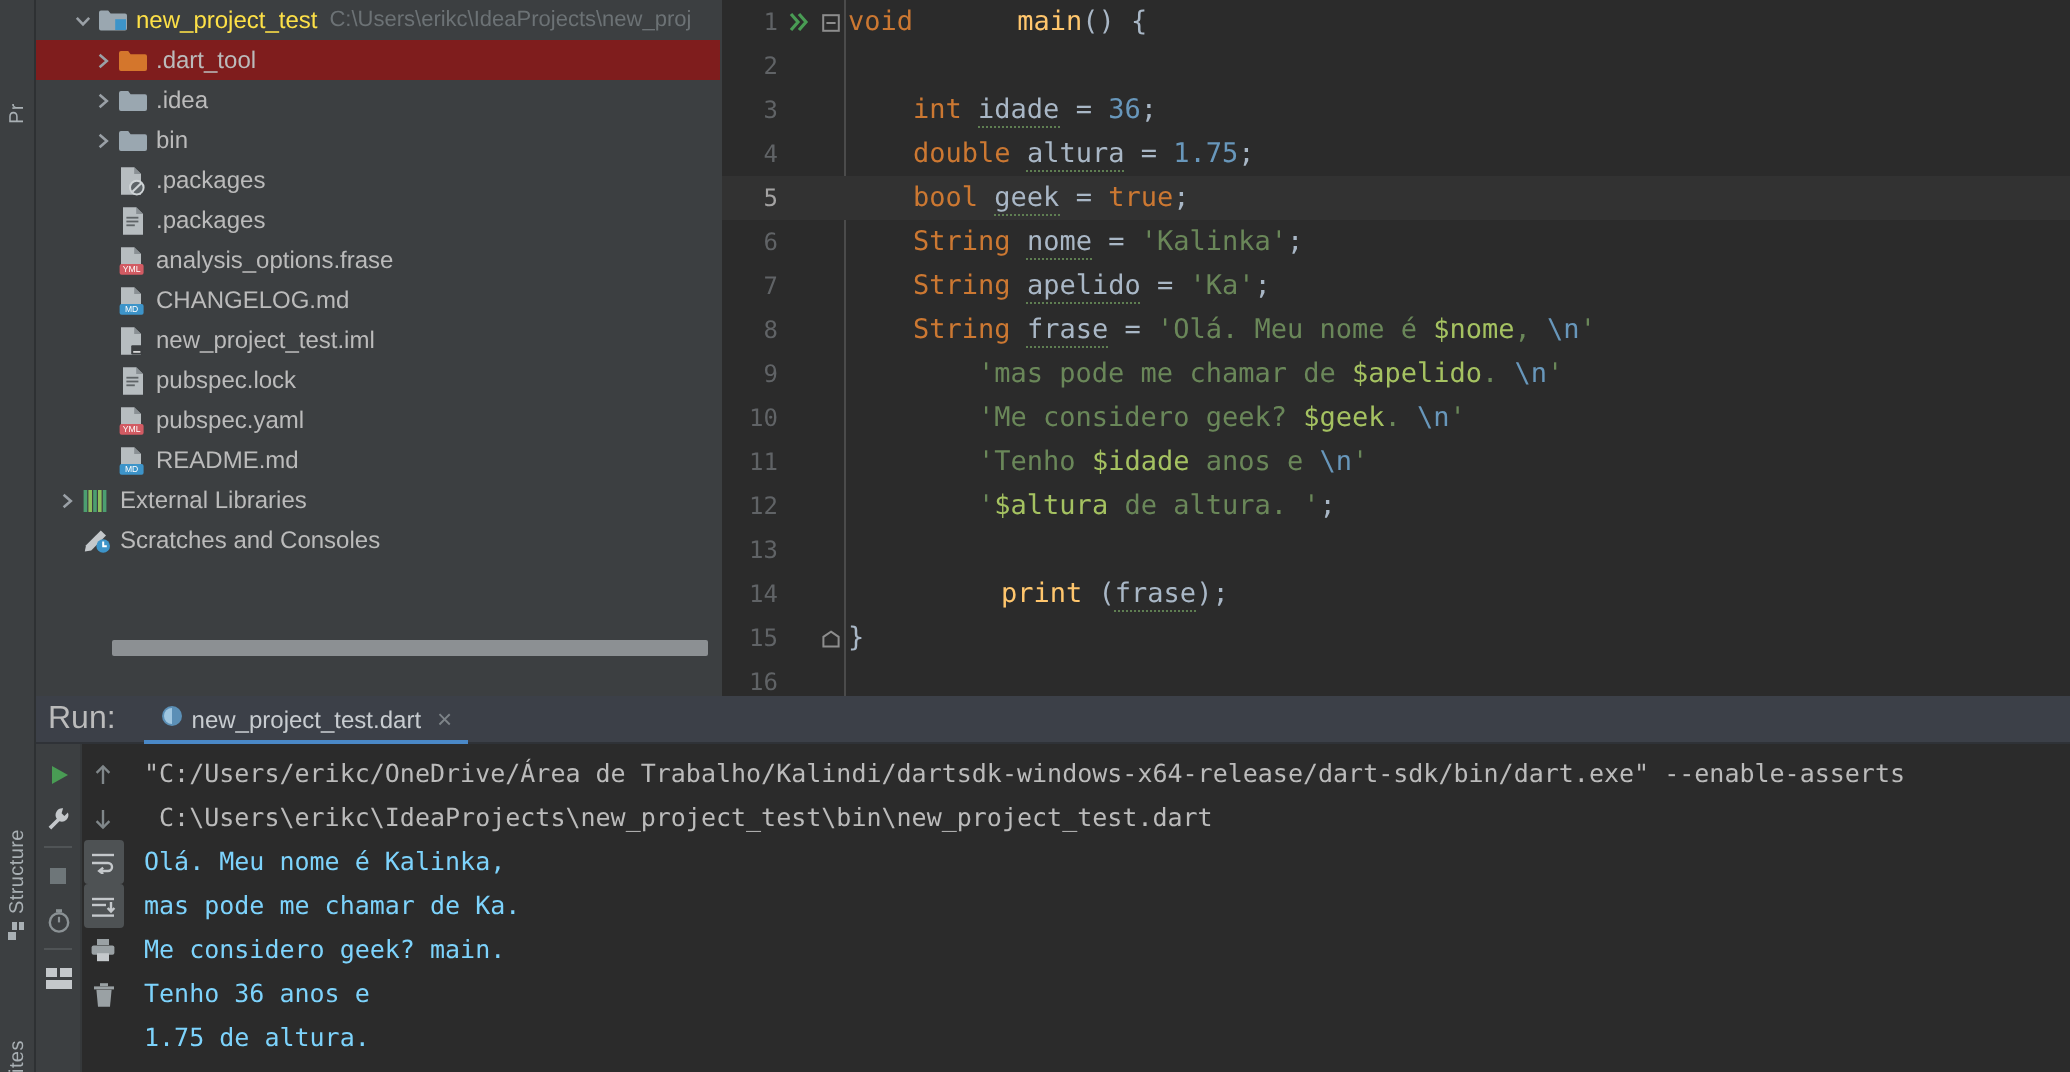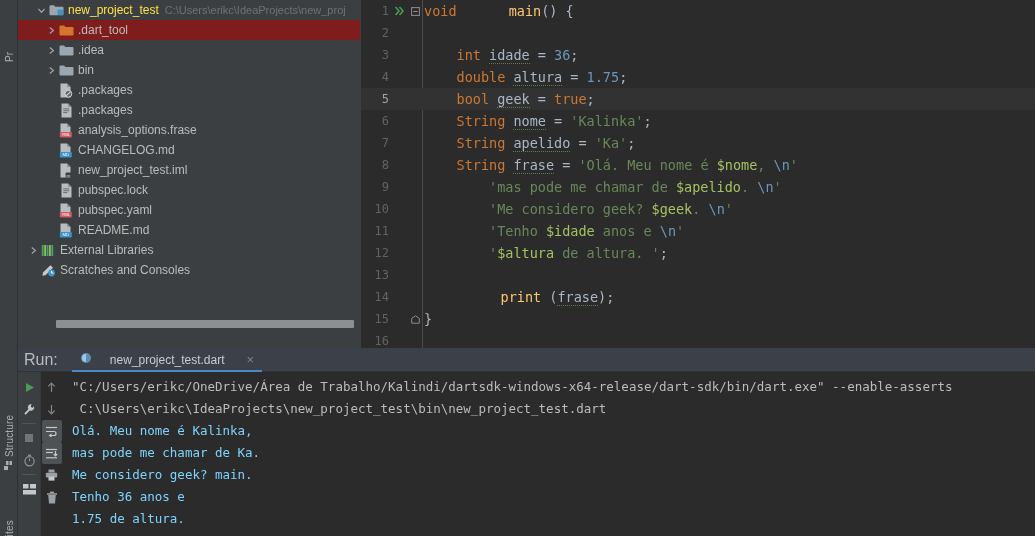--- a/index.html
+++ b/index.html
@@ -100,21 +100,21 @@
   .runpanel {
     position: absolute; left: 18px; top: 348px; width: 1017px; height: 188px;
     background: #2b2b2b;
   }
   .runtabbar {
     position: relative; height: 24px; background: #3c4048;
     display: flex; align-items: center; border-bottom: 1px solid #2f3237;
   }
   .runlabel { color: #bbbbbb; font-size: 16px; margin-left: 6px; margin-right: 14px; }
   .runtab {
-    position: relative; height: 24px; display: flex; align-items: center; gap: 18px;
+    position: relative; height: 24px; display: flex; align-items: center; gap: 4px;
     padding: 0 8px; color: #c8ccd0; font-size: 12px;
   }
   .runtab::after {
     content: ""; position: absolute; left: 0; right: 0; bottom: 0; height: 2px;
     background: #4a88c7;
   }
   .closex { color: #7d8388; font-size: 13px; margin-left: 4px; line-height: 1; }
 
   .runbody { position: relative; height: 164px; display: flex; }
   .btncol {

